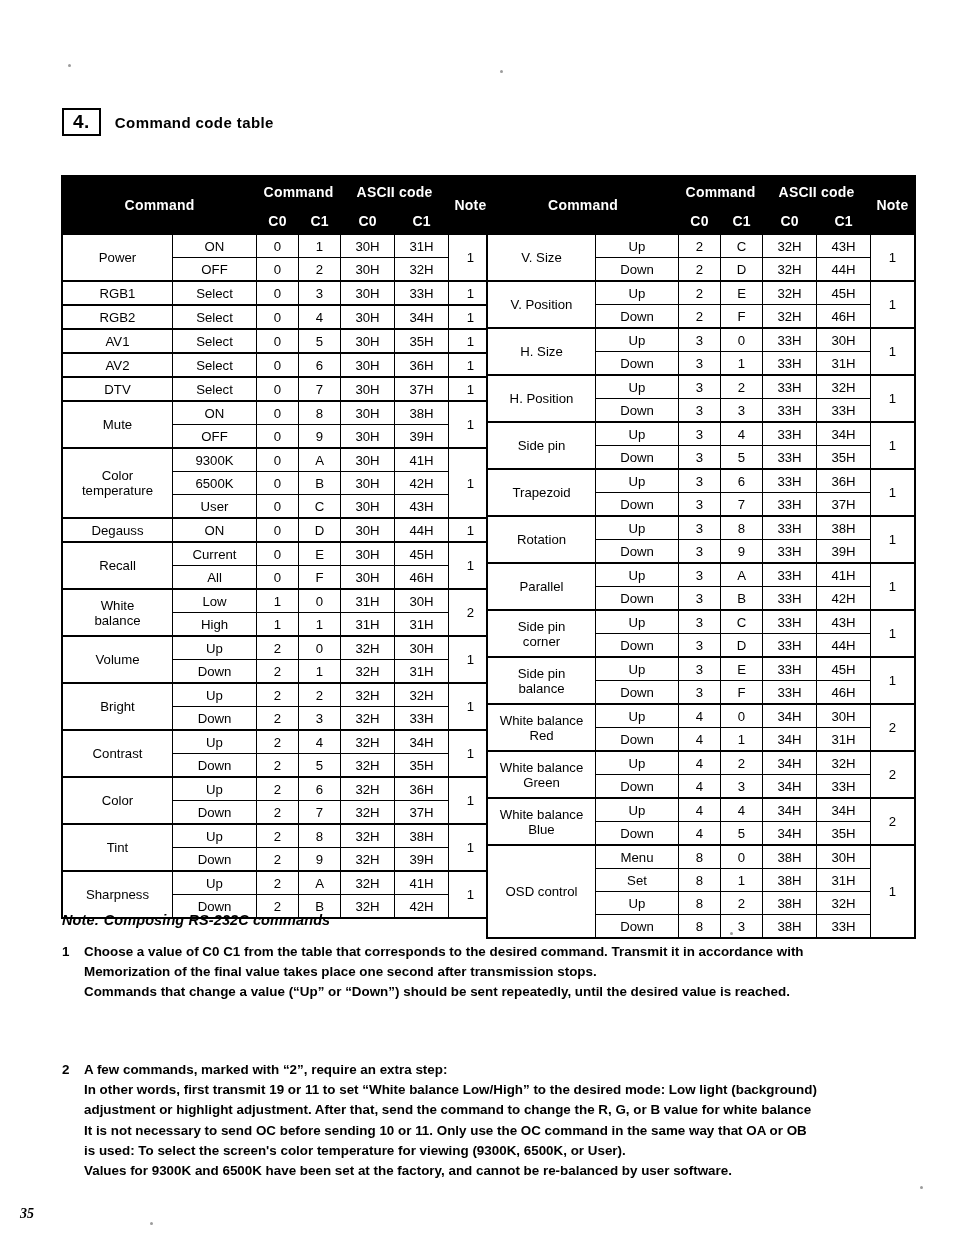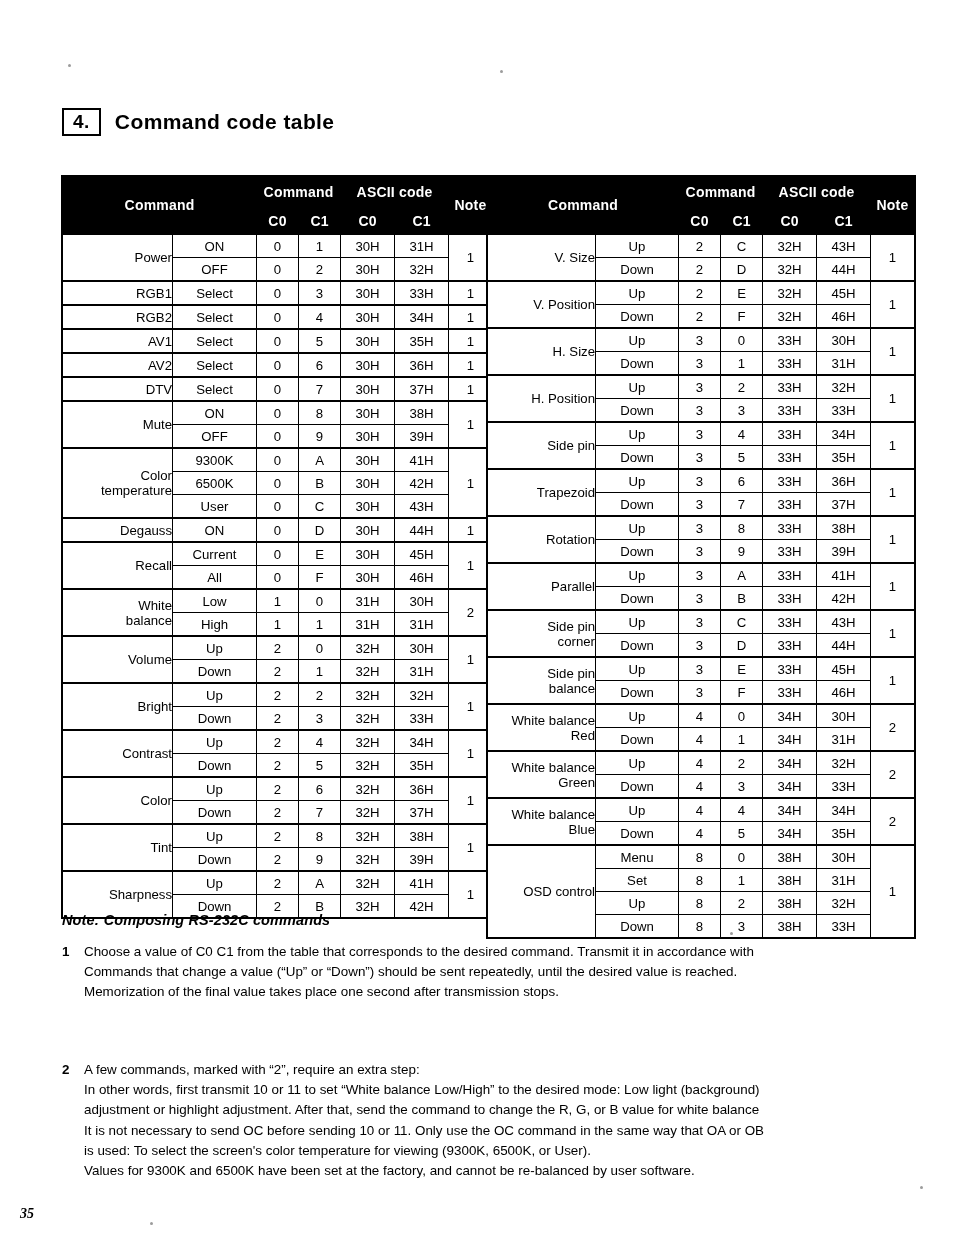--- a/index.html
+++ b/index.html
@@ -27,21 +27,21 @@
   }
   #section-number-box {
     border: 2px solid #000;
     padding: 2px 9px 3px 9px;
     font-size: 19px;
     font-weight: bold;
     line-height: 1;
     letter-spacing: 0.5px;
   }
   #section-title-text {
-    font-size: 21px;
+    font-size: 15px;
     font-weight: bold;
     letter-spacing: 0.4px;
   }
 
   
   .cmd-table {
     position: absolute;
     border-collapse: collapse;
     table-layout: fixed;
     font-size: 13.2px;
@@ -63,21 +63,21 @@
     color: #fff;
     font-weight: bold;
     font-size: 14px;
     letter-spacing: 0.2px;
     border: 1px solid #000;
   }
   .cmd-table thead th.hdr-cmd-span { height: 30px; }
   .cmd-table thead th.hdr-sub { height: 25px; }
   .cmd-table thead th.hdr-note { height: 55px; }
 
-  .cmd-table tbody tr td.grp-name  { text-align: right; }
+  .cmd-table tbody tr td.grp-name  { text-align: center; }
 
   
   .cmd-table { box-shadow: 0 0 0 1px #000; }
 
   
   td.grp-top, tr.grp-start > td { border-top: 2px solid #000; }
 
   
   #notes-heading {
     position: absolute;
@@ -101,21 +101,21 @@
     display: flex;
     align-items: flex-start;
   }
   .note-num {
     width: 22px;
     flex: 0 0 22px;
     font-weight: bold;
     font-size: 13.4px;
   }
   .note-lines { flex: 1 1 auto; }
-  .note-line { display: block; }
+  .note-line { display: block; font-weight: bold; }
 
   
   #page-number {
     position: absolute;
     left: 20px;
     top: 1206px;
     font-size: 14px;
     font-weight: bold;
     font-style: italic;
     font-family: "Liberation Serif", serif;
@@ -689,32 +689,32 @@
     </tbody>
 </table>
 
 <div id="notes-heading">Note: Composing RS-232C commands</div>
 
 <div class="note-block" id="note-block-1">
   <div class="note-row">
     <div class="note-num">1</div>
     <div class="note-lines">
         <span class="note-line">Choose a value of C0 C1 from the table that corresponds to the desired command. Transmit it in accordance with</span>
+        <span class="note-line">Memorization of the final value takes place one second after transmission stops.</span>
         <span class="note-line">Commands that change a value (“Up” or “Down”) should be sent repeatedly, until the desired value is reached.</span>
-        <span class="note-line">Memorization of the final value takes place one second after transmission stops.</span>
       </div>
   </div>
 </div>
 
 <div class="note-block" id="note-block-2">
   <div class="note-row">
     <div class="note-num">2</div>
     <div class="note-lines">
         <span class="note-line">A few commands, marked with “2”, require an extra step:</span>
-        <span class="note-line">In other words, first transmit 10 or 11 to set “White balance Low/High” to the desired mode: Low light (background)</span>
+        <span class="note-line">In other words, first transmit 19 or 11 to set “White balance Low/High” to the desired mode: Low light (background)</span>
         <span class="note-line">adjustment or highlight adjustment. After that, send the command to change the R, G, or B value for white balance</span>
         <span class="note-line">It is not necessary to send OC before sending 10 or 11. Only use the OC command in the same way that OA or OB</span>
         <span class="note-line">is used: To select the screen's color temperature for viewing (9300K, 6500K, or User).</span>
         <span class="note-line">Values for 9300K and 6500K have been set at the factory, and cannot be re-balanced by user software.</span>
       </div>
   </div>
 </div>
 
 <div id="page-number">35</div>
 

